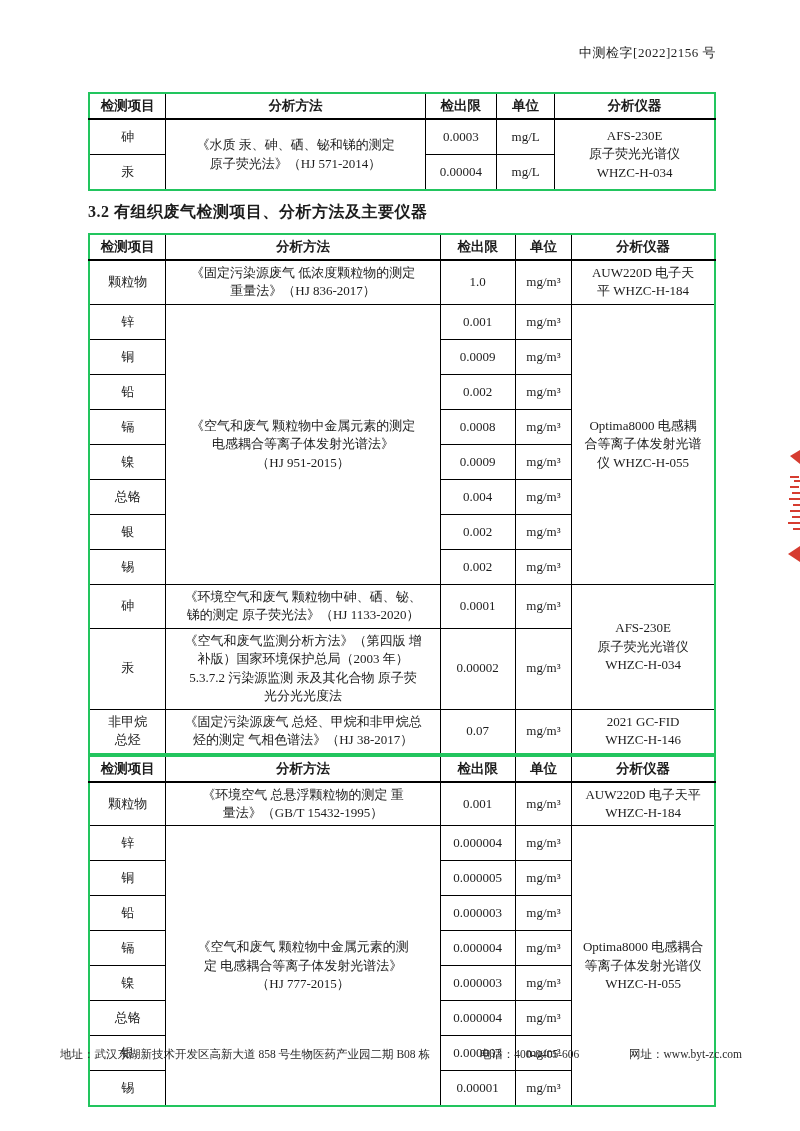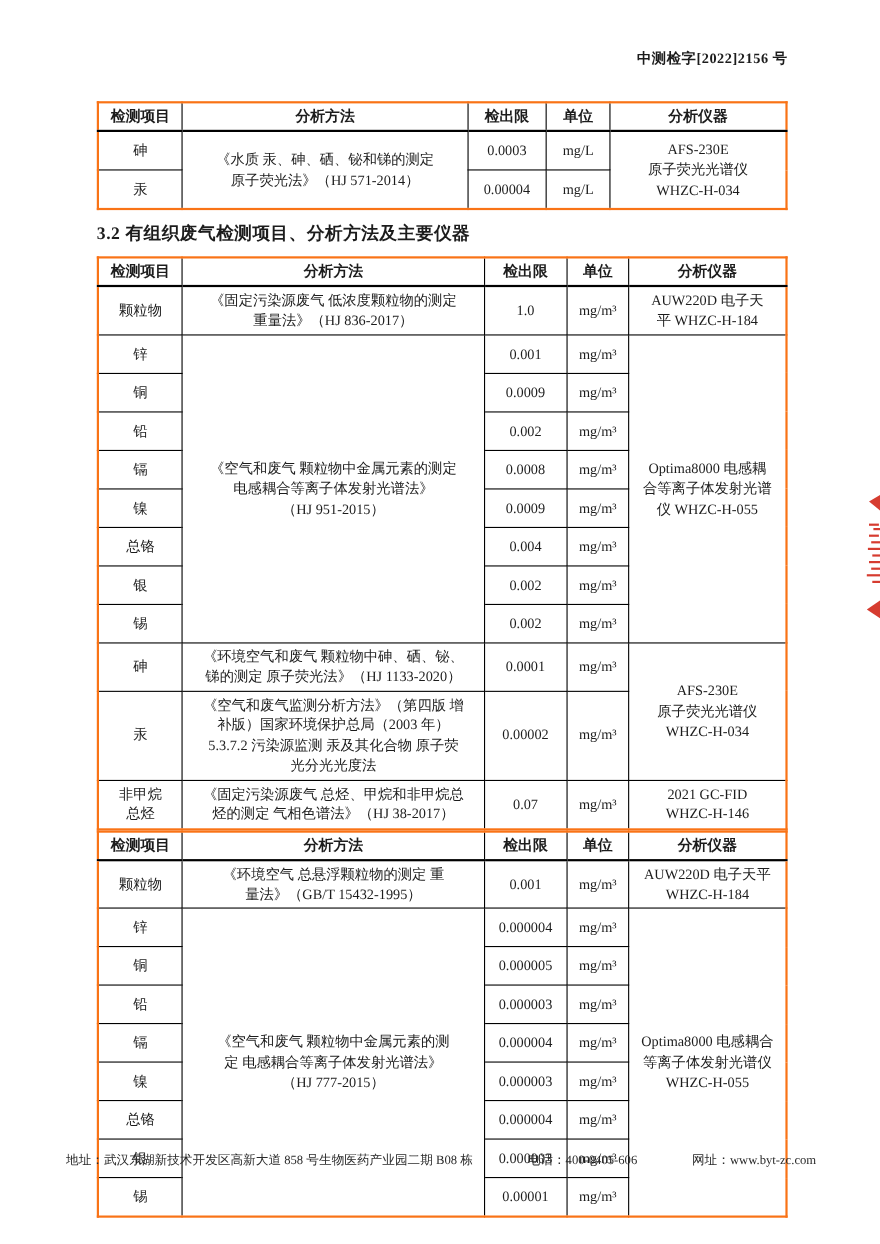--- a/index.html
+++ b/index.html
@@ -12,27 +12,26 @@
     color:#1c1c1c;
   }
   .content {
     position:absolute; left:88px; top:0; width:628px;
   }
   .doc-number {
     margin-top:44px;
     text-align:right;
     font-size:13px;
     letter-spacing:0.5px;
-    font-weight:bold;
   }
   .tbl {
     border-collapse:collapse;
     width:100%;
     table-layout:fixed;
-    border:2px solid #f97316;
+    border:2px solid #22c55e;
   }
   .tbl th, .tbl td {
     border:1px solid #000;
     text-align:center;
     vertical-align:middle;
     padding:3px 4px;
     font-size:13px;
     line-height:1.42;
     white-space:pre-line;
     word-break:break-all;

